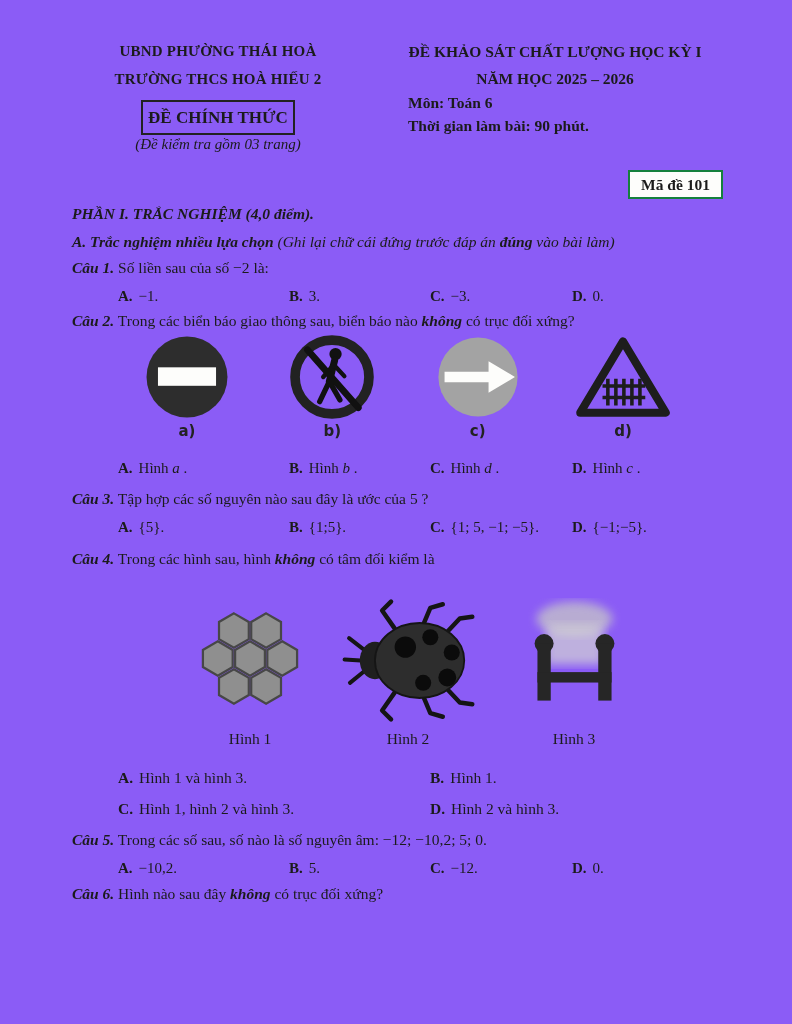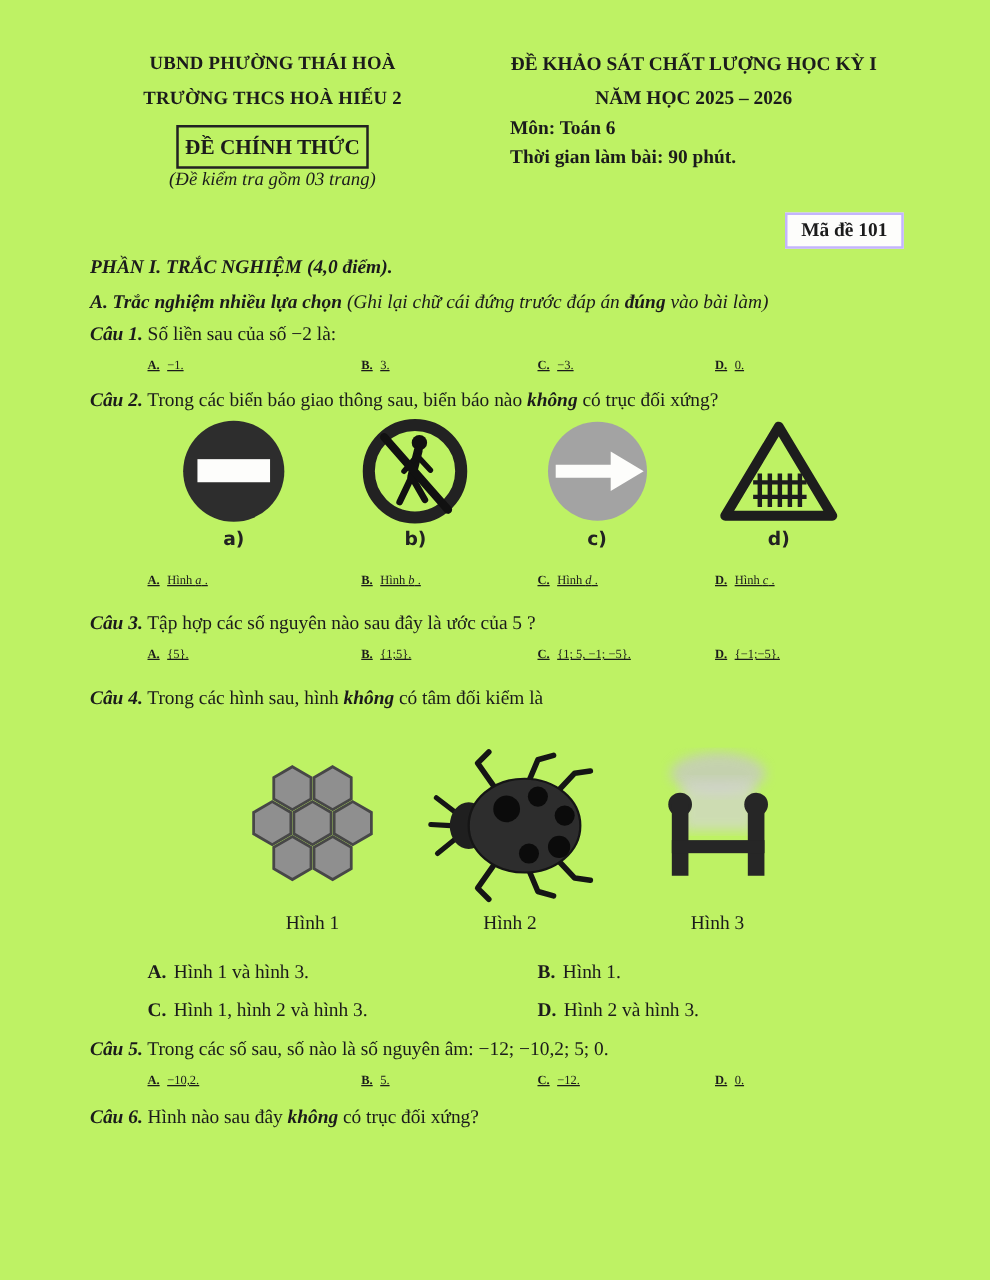--- a/index.html
+++ b/index.html
@@ -1,42 +1,42 @@
 <!DOCTYPE html>
 <html><head>
 <meta charset="utf-8">
 <style>
   html,body{margin:0;padding:0;background:#e8e8e8;}
   .page{
     position:relative;width:792px;height:1024px;margin:0 auto;
-    background:#bef264;color:#1b1b1b;overflow:hidden;
+    background:#8b5cf6;color:#1b1b1b;overflow:hidden;
     font-family:"Liberation Serif", serif;font-size:15.5px;line-height:1.25;
   }
   .abs{position:absolute;}
   .b{font-weight:bold;font-style:italic;}
   .i{font-style:italic;}
   .bi{font-weight:bold;font-style:italic;}
 
   
   .hdr-left{left:78px;top:42px;width:280px;text-align:center;}
   .hdr-left .l1,.hdr-left .l2{font-weight:bold;font-size:15px;letter-spacing:.2px;}
   .hdr-left .l2{margin-top:9px;font-family:Liberation Serif, serif;}
   .stamp{display:inline-block;margin-top:11px;border:2px solid #222;
          padding:5px 5px;font-weight:bold;font-size:17px;}
   .pages-note{font-style:italic;font-size:15px;}
   .hdr-right{left:366px;top:42px;width:378px;}
   .hdr-right .l1,.hdr-right .l2{font-weight:bold;font-size:15.5px;text-align:center;}
   .hdr-right .l2{margin-top:8px;}
   .hdr-right .l3,.hdr-right .l4{font-weight:bold;font-size:15.5px;padding-left:42px;margin-top:4px;}
-  .code-box{left:628px;top:170px;border:2px solid #c4b5fd;padding:3px 11px;
+  .code-box{left:628px;top:170px;border:2px solid #15803d;padding:3px 11px;
             font-weight:bold;font-size:15.5px;background:#fdfdfb;}
 
   
   .qline{font-size:15.5px;white-space:nowrap;}
-  .opt4{display:grid;grid-template-columns:171px 141px 142px 1fr;font-size:10px;width:660px;text-decoration:underline;}
+  .opt4{display:grid;grid-template-columns:171px 141px 142px 1fr;font-size:15px;width:660px;}
   .opt2{display:grid;grid-template-columns:312px 1fr;font-size:15.5px;width:660px;}
   .ok{font-weight:bold;margin-right:6px;}
 
   
   .sign-row{left:135px;top:333px;width:540px;display:flex;justify-content:space-between;}
   .sign-item{width:104px;height:108px;display:flex;flex-direction:column;
              align-items:center;justify-content:space-between;}
   .sign-label{font-family:"DejaVu Sans", sans-serif;font-size:15px;font-weight:600;color:#222;}
 
   

